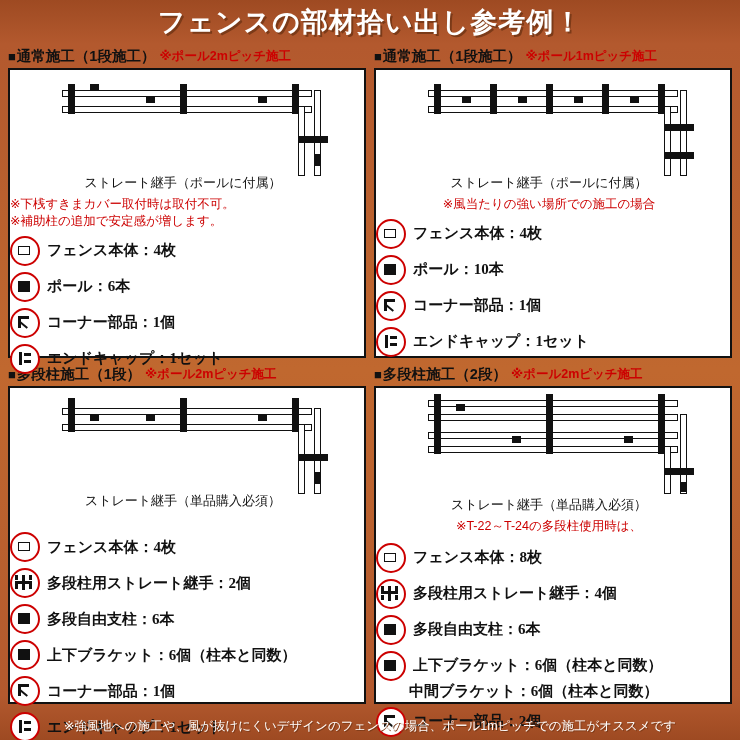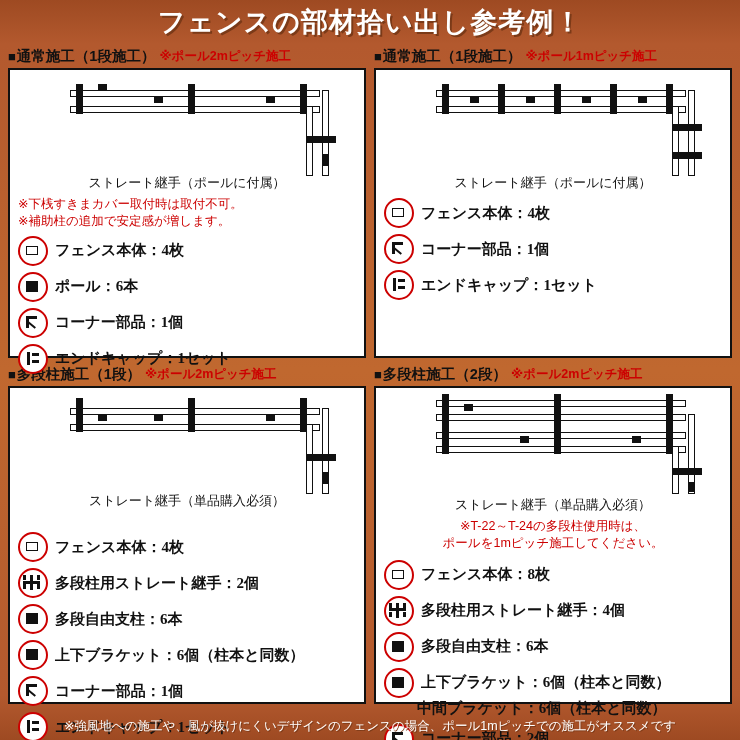--- a/index.html
+++ b/index.html
@@ -45,21 +45,21 @@
   .cell-head .h-main{
     color:#111;font-size:14.5px;font-weight:bold;
   }
   .cell-head .h-sub{
     color:#cc0000;font-size:12.5px;font-weight:bold;margin-left:4px;
   }
   .panel{
     background:#ffffff;
     border:2px solid #111;
     box-sizing:border-box;
-    padding:6px 8px 6px 8px;
+    padding:6px 8px 6px 0;
     position:relative;
   }
   .panel.p1,.panel.p2{height:290px;}
   .panel.p3{height:318px;}
   .panel.p4{height:318px;}
 
   
   .diagram{
     position:relative;
     height:96px;
@@ -259,28 +259,35 @@
           <div class="post" style="left:288px;top:76px;width:30px;height:7px;"></div>
           <div class="nub" style="left:86px;top:20px;width:9px;height:7px;"></div>
           <div class="nub" style="left:142px;top:20px;width:9px;height:7px;"></div>
           <div class="nub" style="left:198px;top:20px;width:9px;height:7px;"></div>
           <div class="nub" style="left:254px;top:20px;width:9px;height:7px;"></div>
         </div>
 
         <div class="note">ストレート継手（ポールに付属）</div>
 
         <div class="note-red center">
+          <div>※風当たりの強い場所での施工の場合</div>
         </div>
 
         <div class="items">
           <div class="item">
             <span class="ic">
                 <span class="gl panel-ic"></span>
               </span>
             <span class="lbl">フェンス本体：4枚</span>
+          </div>
+          <div class="item">
+            <span class="ic">
+                <span class="gl pole-ic"></span>
+              </span>
+            <span class="lbl">ポール：10本</span>
           </div>
           <div class="item">
             <span class="ic">
                 <span class="gl corner-ic">
                   <span class="diag"></span>
                 </span>
               </span>
             <span class="lbl">コーナー部品：1個</span>
           </div>
           <div class="item">
@@ -392,21 +399,20 @@
           <div class="nub" style="left:80px;top:10px;width:9px;height:7px;"></div>
           <div class="nub" style="left:136px;top:42px;width:9px;height:7px;"></div>
           <div class="nub" style="left:248px;top:42px;width:9px;height:7px;"></div>
           <div class="nub" style="left:304px;top:88px;width:7px;height:10px;"></div>
         </div>
 
         <div class="note">ストレート継手（単品購入必須）</div>
 
         <div class="note-red center">
           <div>※T-22～T-24の多段柱使用時は、</div>
-          <div>ポールを1mピッチ施工してください。</div>
         </div>
 
         <div class="items" style="margin-top:8px;">
           <div class="item">
             <span class="ic">
                 <span class="gl panel-ic"></span>
               </span>
             <span class="lbl">フェンス本体：8枚</span>
           </div>
           <div class="item">

